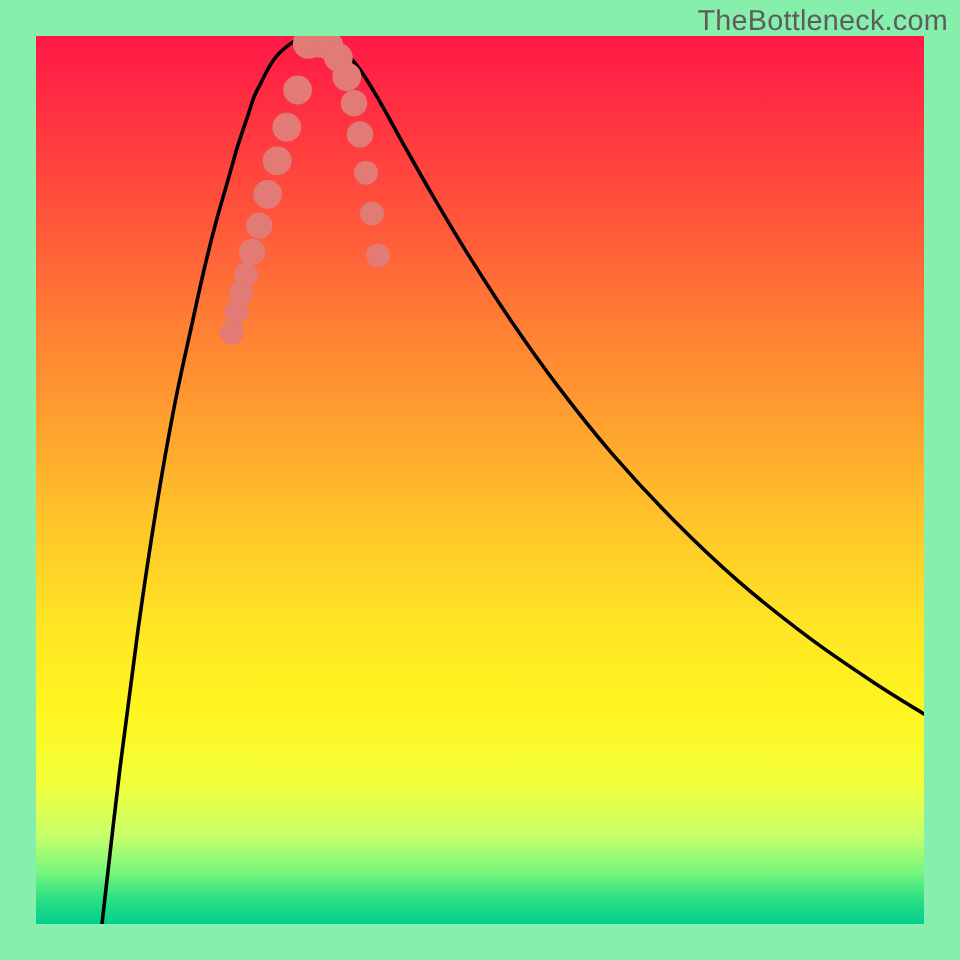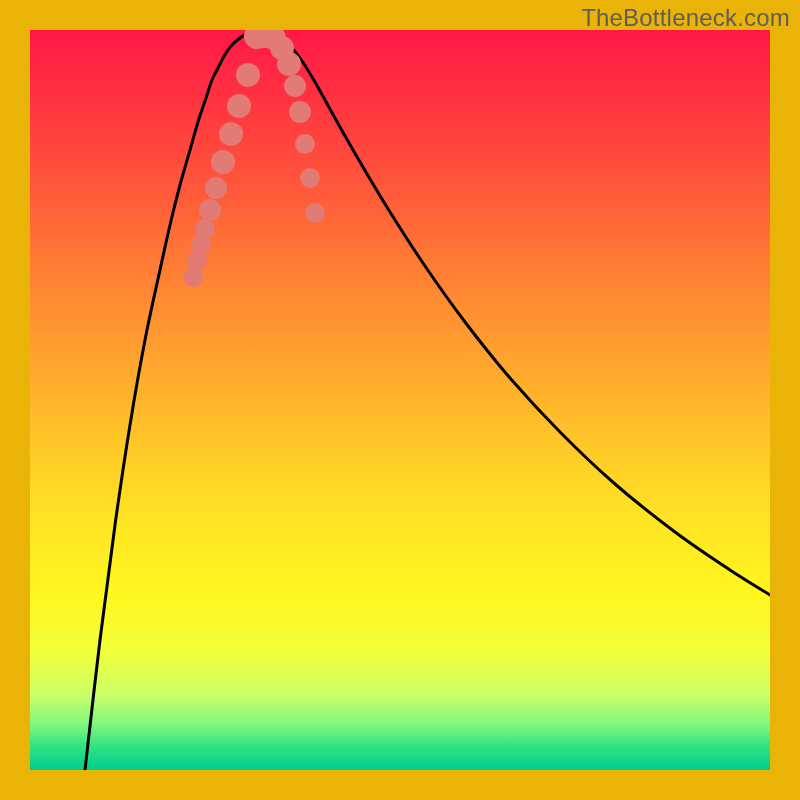--- a/index.html
+++ b/index.html
@@ -8,21 +8,21 @@
     width: 800px;
     height: 800px;
     background: #000;
     font-family: Arial, Helvetica, sans-serif;
     overflow: hidden;
   }
   .frame {
     position: relative;
     width: 800px;
     height: 800px;
-    background: #eab308;
+    background: #86efac;
   }
   .plot-area {
     position: absolute;
     left: 30px;
     top: 30px;
     width: 740px;
     height: 740px;
     background: linear-gradient(
       to bottom,
       #ff1846 0%,

